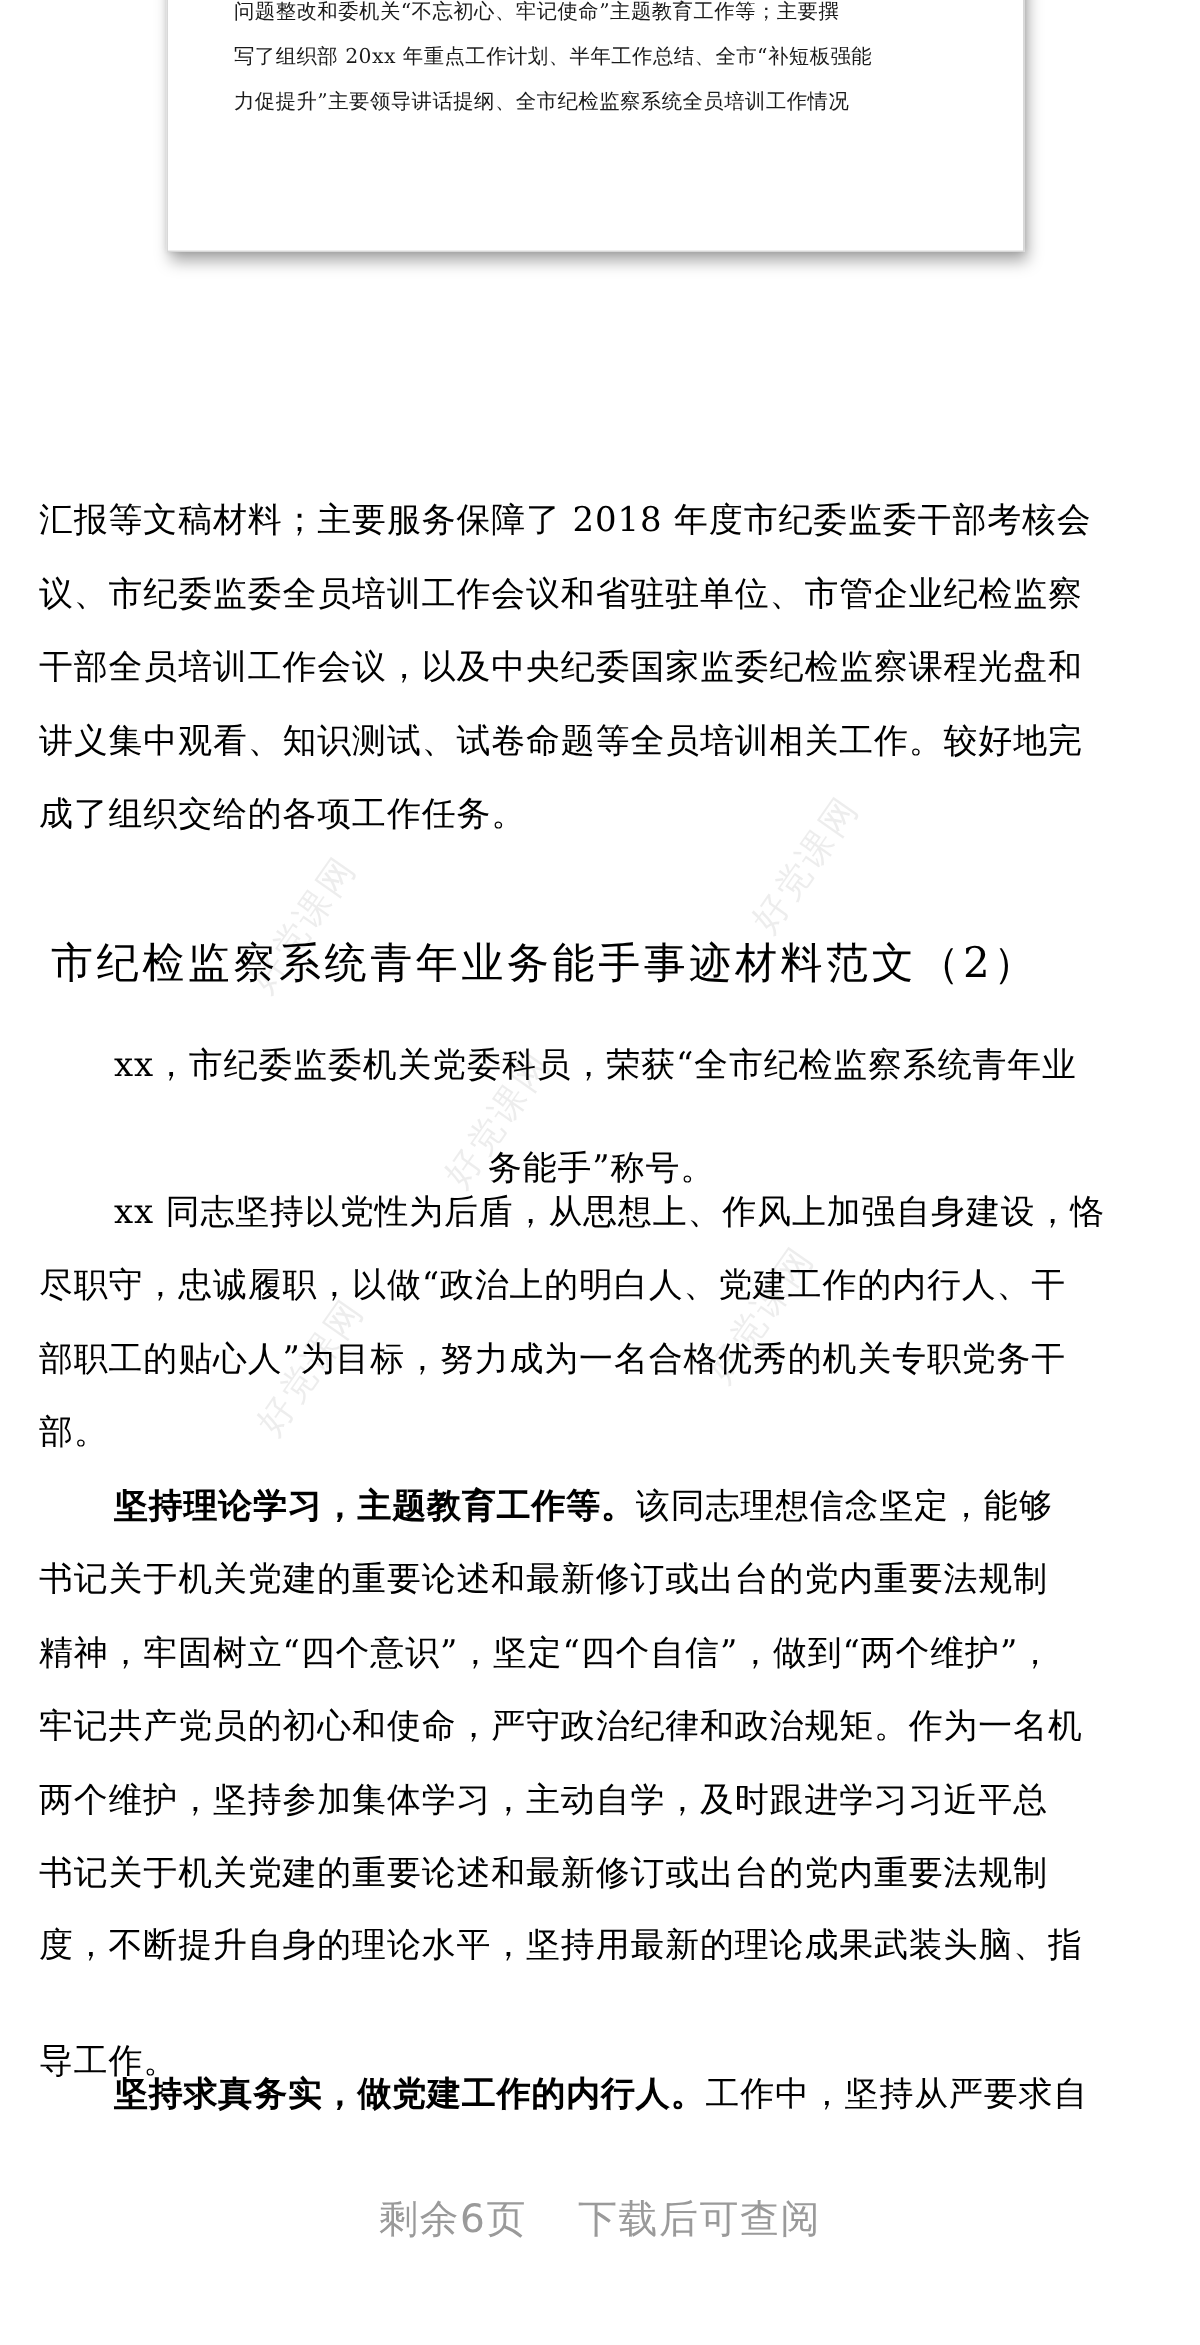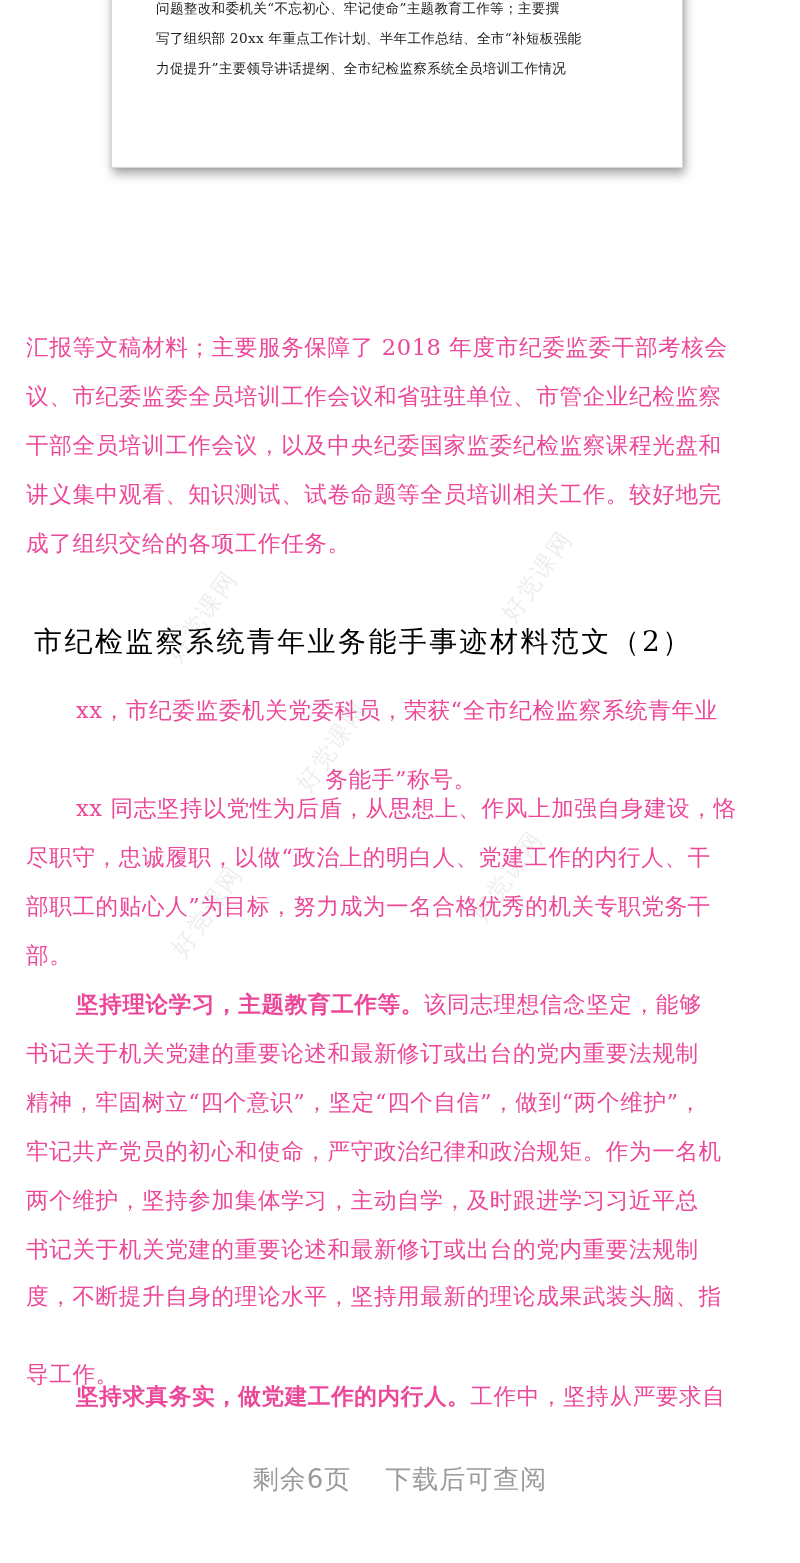--- a/index.html
+++ b/index.html
@@ -37,21 +37,21 @@
       letter-spacing: 0.3px;
       color: #1a1a1a;
     }
     .body-line {
       position: absolute;
       left: 26px;
       width: 750px;
       font-size: 22.6px;
       line-height: 30px;
       white-space: nowrap;
-      color: #ec4899;
+      color: #000000;
       letter-spacing: 0.6px;
     }
     .body-line.indent { left: 76px; }
     .body-line b { font-weight: bold; }
     .title {
       position: absolute;
       left: 34px;
       top: 622px;
       font-size: 28px;
       line-height: 40px;

